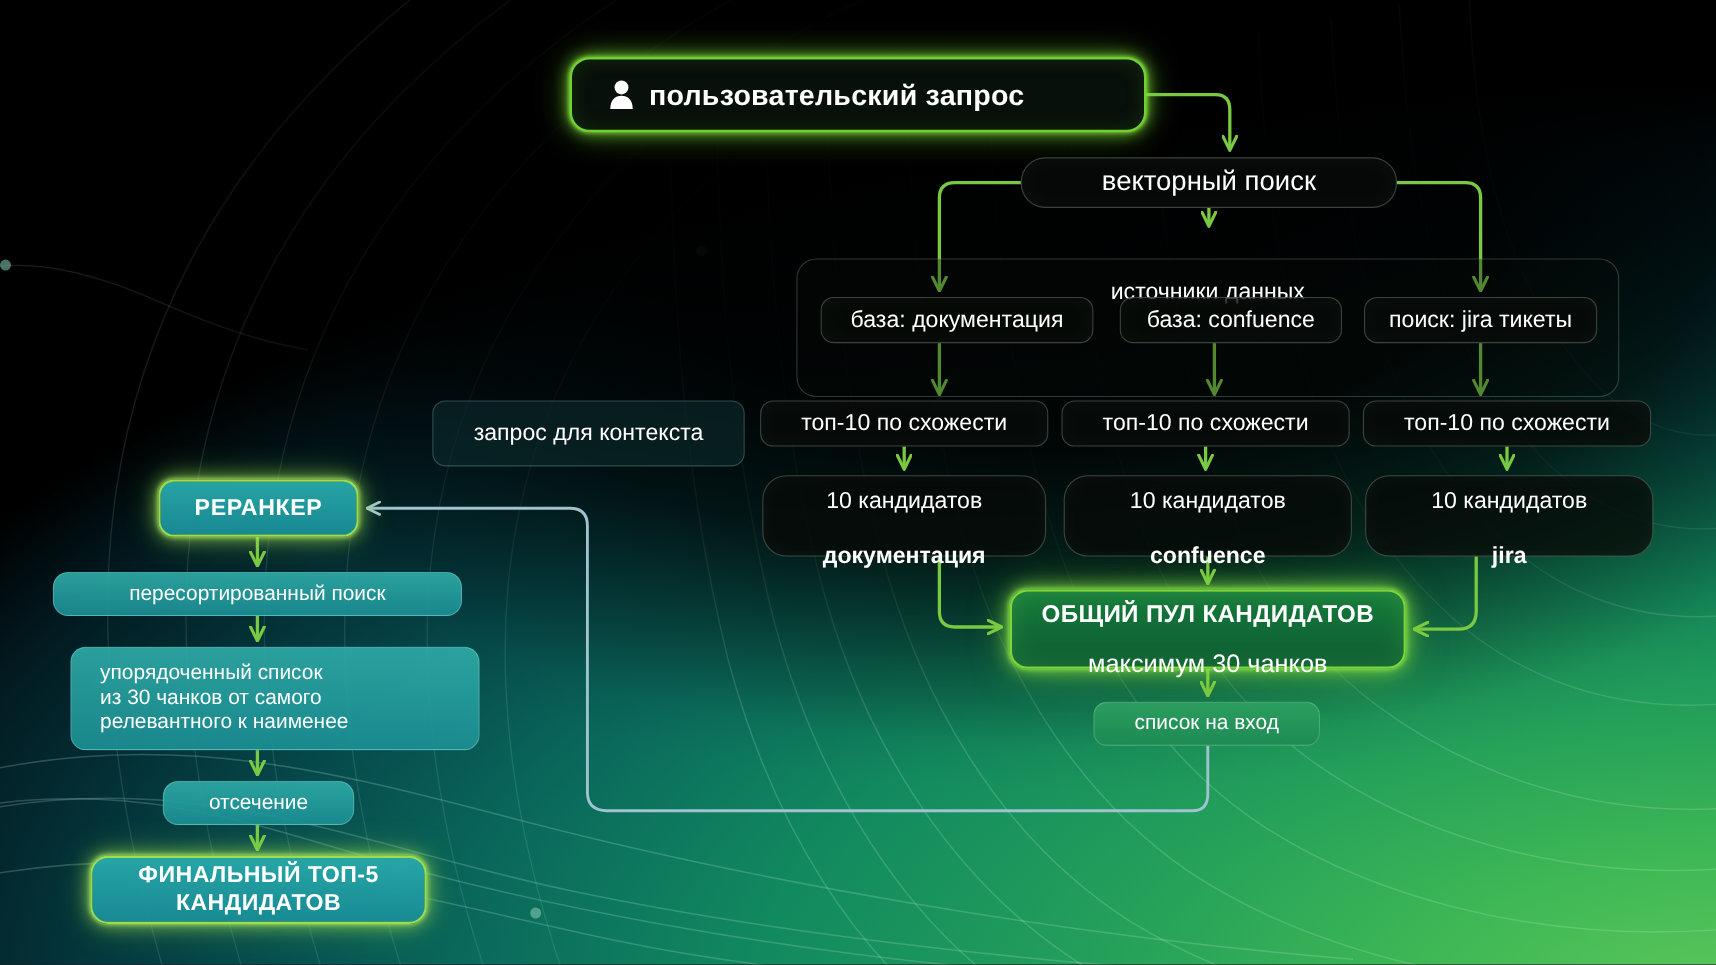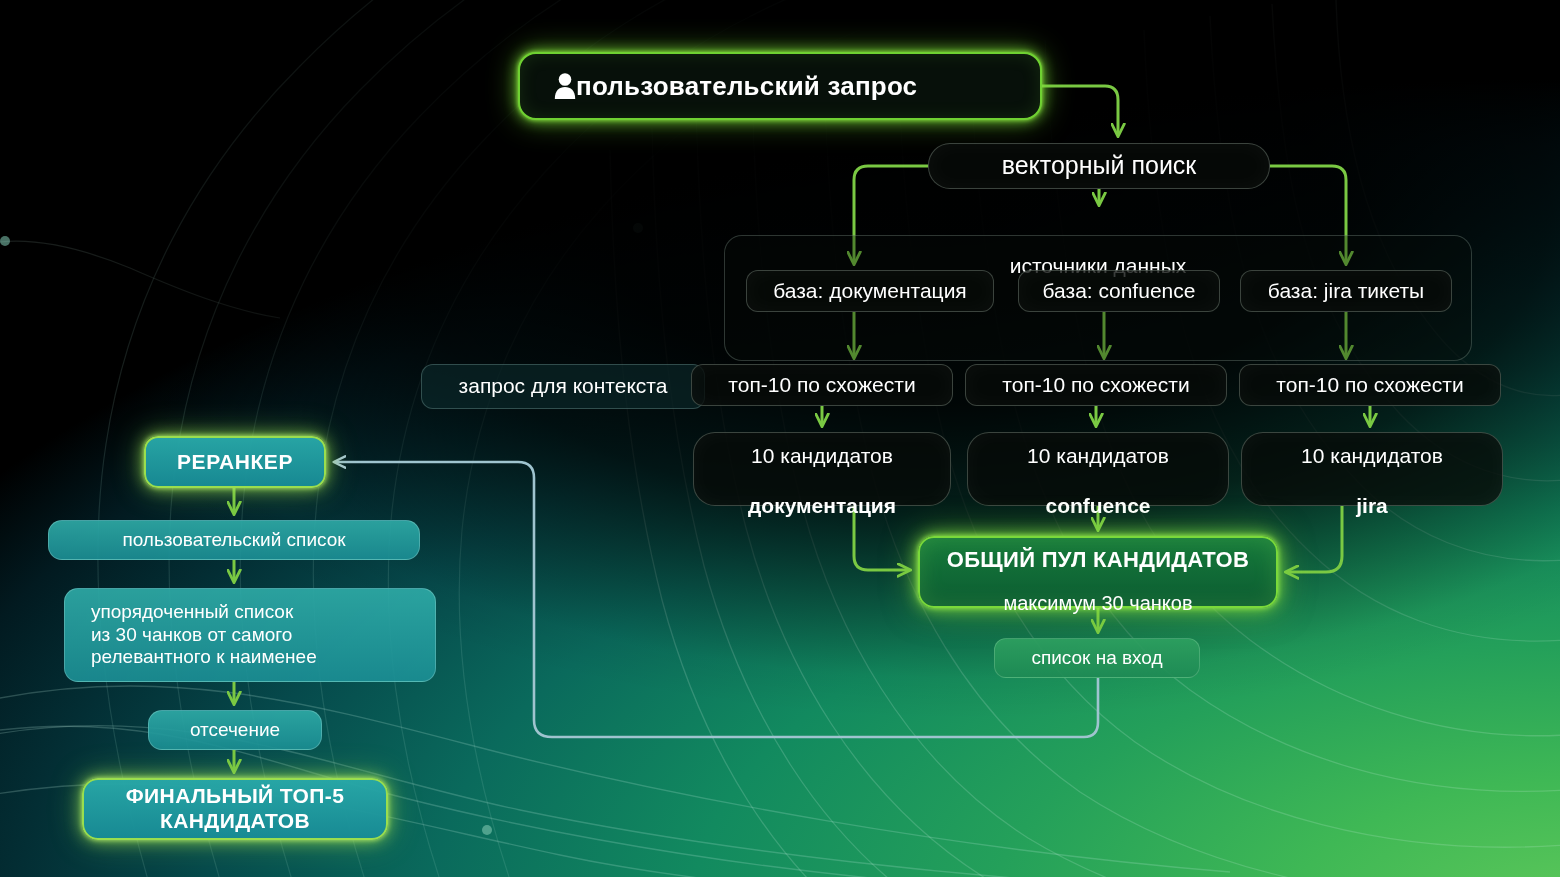--- a/index.html
+++ b/index.html
@@ -76,47 +76,48 @@
   .t20 { font-size: 21px; }
   .t24 { font-size: 25px; }
 
   .two-line { display: block; }
   .two-line .l1 { font-weight: normal; }
   .two-line .l2 { font-weight: bold; }
 
   #user-query {
     left: 518px; top: 52px; width: 524px; height: 68px;
     border-radius: 18px;
+    gap: 14px;
     font-size: 26px; font-weight: bold;
     letter-spacing: 0.2px;
     justify-content: flex-start;
     padding-left: 34px;
   }
   #user-icon { width: 22px; height: 28px; flex: 0 0 auto; }
 
   #vector-search { left: 928px; top: 143px; width: 342px; height: 46px; }
   #sources-box   { left: 724px; top: 211px; width: 748px; height: 126px; border-radius: 18px;
                    align-items: flex-start; justify-content: center; padding-top: 18px; }
   #db1 { left: 746px; top: 270px; width: 248px; height: 42px; border-radius: 12px; }
   #db2 { left: 1018px; top: 270px; width: 202px; height: 42px; border-radius: 12px; }
   #db3 { left: 1240px; top: 270px; width: 212px; height: 42px; border-radius: 12px; }
 
-  #ctx-query { left: 393px; top: 364px; width: 284px; height: 45px; border-radius: 12px;
-               background: rgba(12,46,48,0.55); border: 1px solid rgba(170,215,210,0.26); margin-left: 28px; }
+  #ctx-query { left: 393px; top: 364px; width: 284px; height: 60px; border-radius: 12px;
+               background: rgba(12,46,48,0.55); border: 1px solid rgba(170,215,210,0.26); }
   #top1 { left: 691px; top: 364px; width: 262px; height: 42px; border-radius: 12px; }
   #top2 { left: 965px; top: 364px; width: 262px; height: 42px; border-radius: 12px; }
   #top3 { left: 1239px; top: 364px; width: 262px; height: 42px; border-radius: 12px; }
 
   #cand1 { left: 693px; top: 432px; width: 258px; height: 74px; }
   #cand2 { left: 967px; top: 432px; width: 262px; height: 74px; }
   #cand3 { left: 1241px; top: 432px; width: 262px; height: 74px; }
 
   #pool { left: 918px; top: 536px; width: 360px; height: 72px; border-radius: 16px; }
   #pool .pl1 { font-size: 22px; font-weight: bold; letter-spacing: 0.3px; }
-  #pool .pl2 { font-size: 20px; font-weight: normal; }
+  #pool .pl2 { font-size: 23px; font-weight: normal; }
 
   #input-list { left: 994px; top: 638px; width: 206px; height: 40px; border-radius: 12px; }
 
   #reranker { left: 144px; top: 436px; width: 182px; height: 52px; border-radius: 14px;
               font-size: 21px; font-weight: bold; letter-spacing: 0.6px; align-items: center; }
   #resorted { left: 48px; top: 520px; width: 372px; height: 40px; border-radius: 14px; }
   #ordered  { left: 64px; top: 588px; width: 372px; height: 94px; border-radius: 14px;
               justify-content: flex-start; text-align: left; padding-left: 26px; }
   #cutoff   { left: 148px; top: 710px; width: 174px; height: 40px; border-radius: 14px; }
   #final    { left: 82px; top: 778px; width: 306px; height: 62px; border-radius: 16px;
@@ -234,21 +235,21 @@
   <div class="node dark-faint t20" id="sources-box">
     <span>источники данных</span>
   </div>
   <div class="node dark t20" id="db1">
     <span>база: документация</span>
   </div>
   <div class="node dark t20" id="db2">
     <span>база: confuence</span>
   </div>
   <div class="node dark t20" id="db3">
-    <span>база: jira тикеты</span>
+    <span>поиск: jira тикеты</span>
   </div>
 
   <div class="node t20" id="ctx-query">
     <span>запрос для контекста</span>
   </div>
   <div class="node dark t20" id="top1">
     <span>топ-10 по схожести</span>
   </div>
   <div class="node dark t20" id="top2">
     <span>топ-10 по схожести</span>
@@ -284,21 +285,21 @@
   </div>
 
   <div class="node mid-green t18" id="input-list">
     <span>список на вход</span>
   </div>
 
   <div class="node glow-teal" id="reranker">
     <span>РЕРАНКЕР</span>
   </div>
   <div class="node teal t18" id="resorted">
-    <span>пользовательский список</span>
+    <span>пересортированный поиск</span>
   </div>
   <div class="node teal t18" id="ordered">
     <span>упорядоченный список
 из 30 чанков от самого
 релевантного к наименее</span>
   </div>
   <div class="node teal t18" id="cutoff">
     <span>отсечение</span>
   </div>
   <div class="node glow-teal" id="final">

